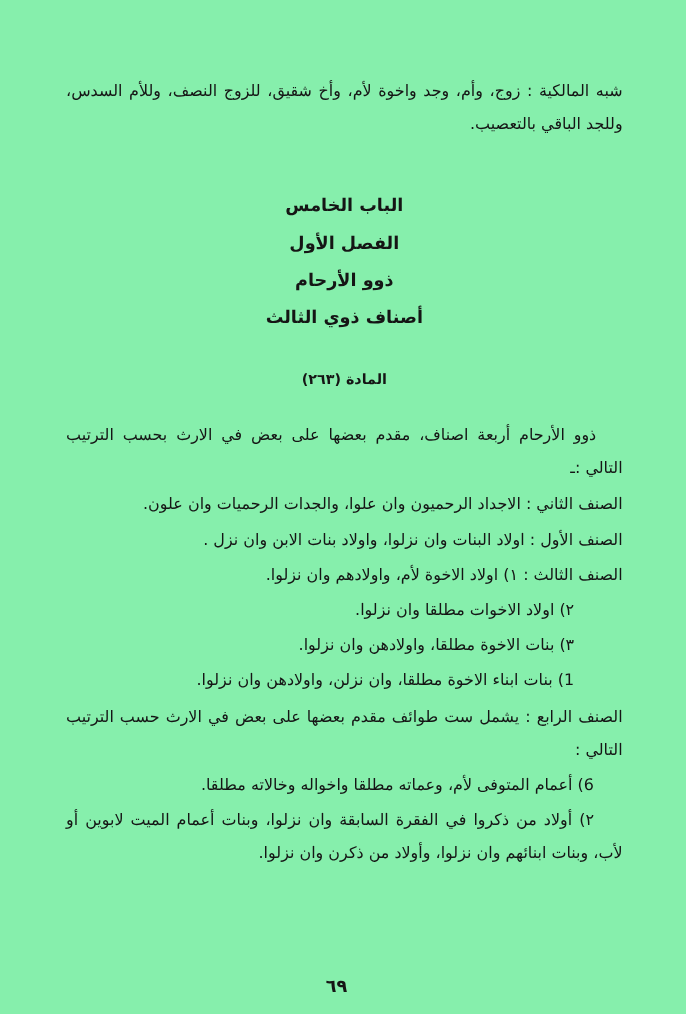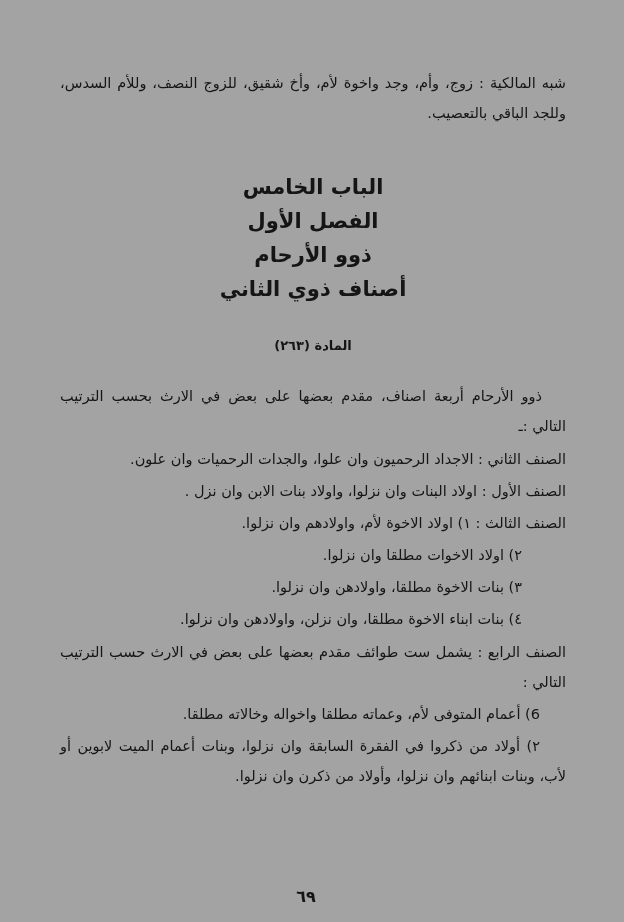--- a/index.html
+++ b/index.html
@@ -5,38 +5,38 @@
   * { margin: 0; padding: 0; box-sizing: border-box; }
   html, body {
     width: 624px;
     height: 922px;
     background: #ffffff;
   }
   .page {
     position: relative;
     width: 624px;
     height: 922px;
-    background: #a3a3a3;
+    background: #86efac;
     padding: 66px 58px 0 60px;
     direction: rtl;
     font-family: "DejaVu Sans", sans-serif;
     color: #151515;
     font-size: 14.5px;
   }
   .intro {
     text-align: justify;
     line-height: 2.15;
   }
   .heading-block {
     margin-top: 42px;
     text-align: center;
   }
   .heading-block .h {
     font-weight: bold;
-    font-size: 21px;
+    font-size: 16px;
     line-height: 34px;
   }
   .article-title {
     margin-top: 24px;
     text-align: center;
     font-weight: bold;
     font-size: 13px;
     line-height: 32px;
   }
   .body-text {
@@ -64,34 +64,34 @@
 <body>
 
 <div class="page">
 
   <p class="intro para">شبه المالكية : زوج، وأم، وجد واخوة لأم، وأخ شقيق، للزوج النصف، وللأم السدس، وللجد الباقي بالتعصيب.</p>
 
   <div class="heading-block">
     <div class="h">الباب الخامس</div>
     <div class="h">الفصل الأول</div>
     <div class="h">ذوو الأرحام</div>
-    <div class="h">أصناف ذوي الثاني</div>
+    <div class="h">أصناف ذوي الثالث</div>
   </div>
 
   <div class="article-title">المادة (٢٦٣)</div>
 
   <div class="body-text">
     <p class="para first-indent">ذوو الأرحام أربعة اصناف، مقدم بعضها على بعض في الارث بحسب الترتيب التالي :ـ</p>
 
     <p class="para">الصنف الثاني : الاجداد الرحميون وان علوا، والجدات الرحميات وان علون.</p>
     <p class="para">الصنف الأول : اولاد البنات وان نزلوا، واولاد بنات الابن وان نزل .</p>
     <p class="para">الصنف الثالث : ١) اولاد الاخوة لأم، واولادهم وان نزلوا.</p>
     <p class="para sub">٢) اولاد الاخوات مطلقا وان نزلوا.</p>
     <p class="para sub">٣) بنات الاخوة مطلقا، واولادهن وان نزلوا.</p>
-    <p class="para sub">٤) بنات ابناء الاخوة مطلقا، وان نزلن، واولادهن وان نزلوا.</p>
+    <p class="para sub">1) بنات ابناء الاخوة مطلقا، وان نزلن، واولادهن وان نزلوا.</p>
     <p class="para">الصنف الرابع : يشمل ست طوائف مقدم بعضها على بعض في الارث حسب الترتيب التالي :</p>
     <p class="para sub-small">6) أعمام المتوفى لأم، وعماته مطلقا واخواله وخالاته مطلقا.</p>
     <p class="para sub-small">٢) أولاد من ذكروا في الفقرة السابقة وان نزلوا، وبنات أعمام الميت لابوين أو لأب، وبنات ابنائهم وان نزلوا، وأولاد من ذكرن وان نزلوا.</p>
   </div>
 
   <div class="page-number">٦٩</div>
 
 </div>
 
 </body></html>

